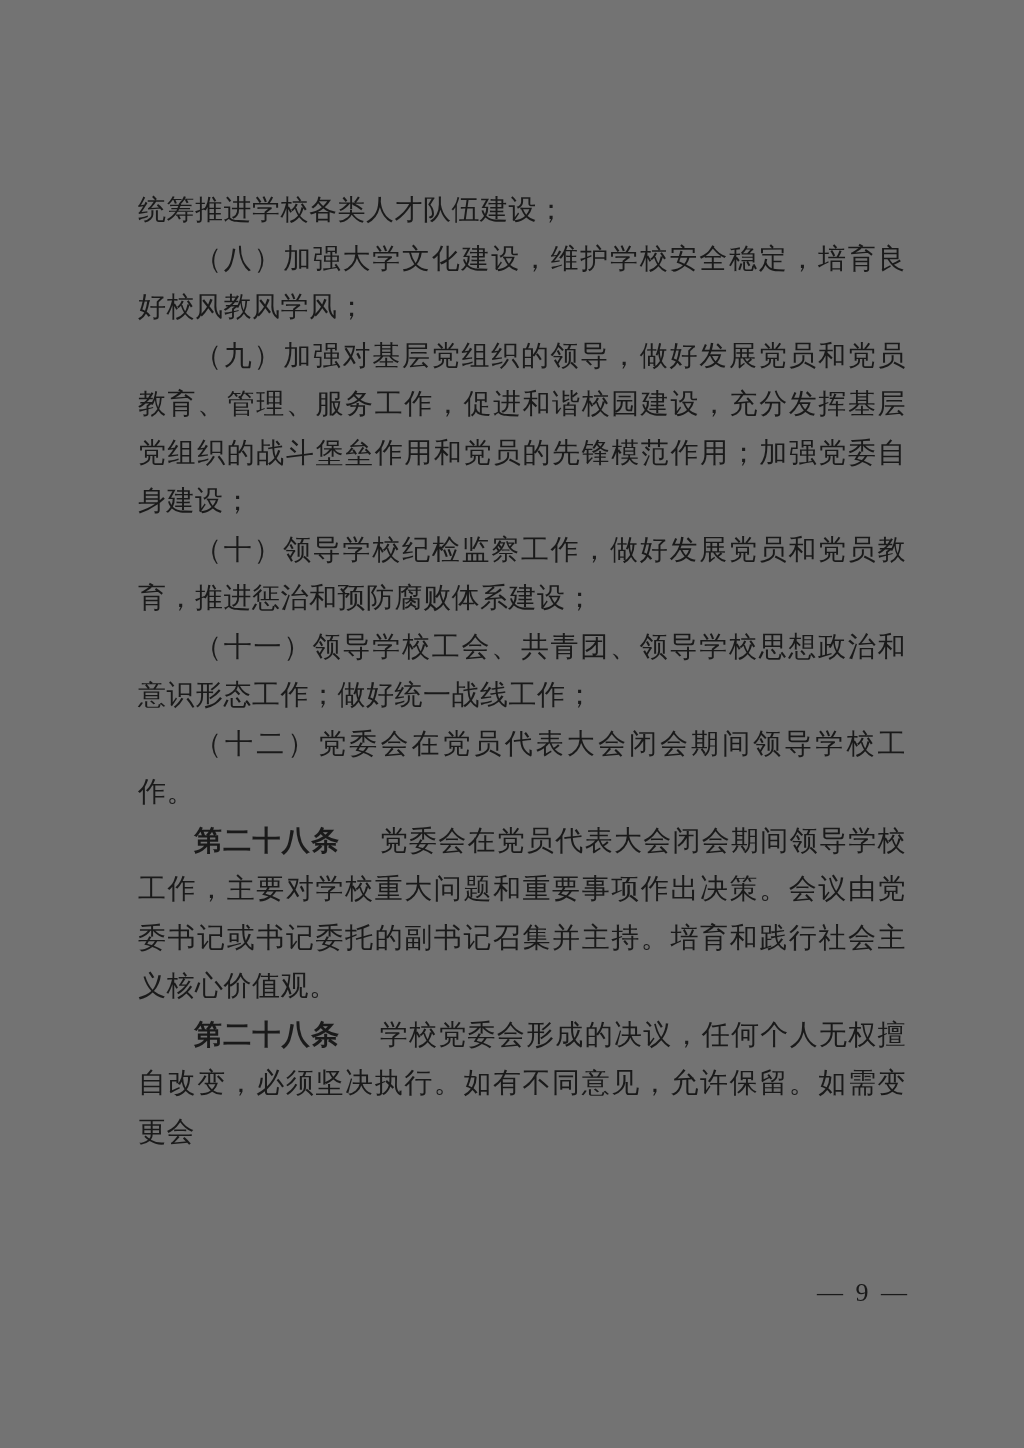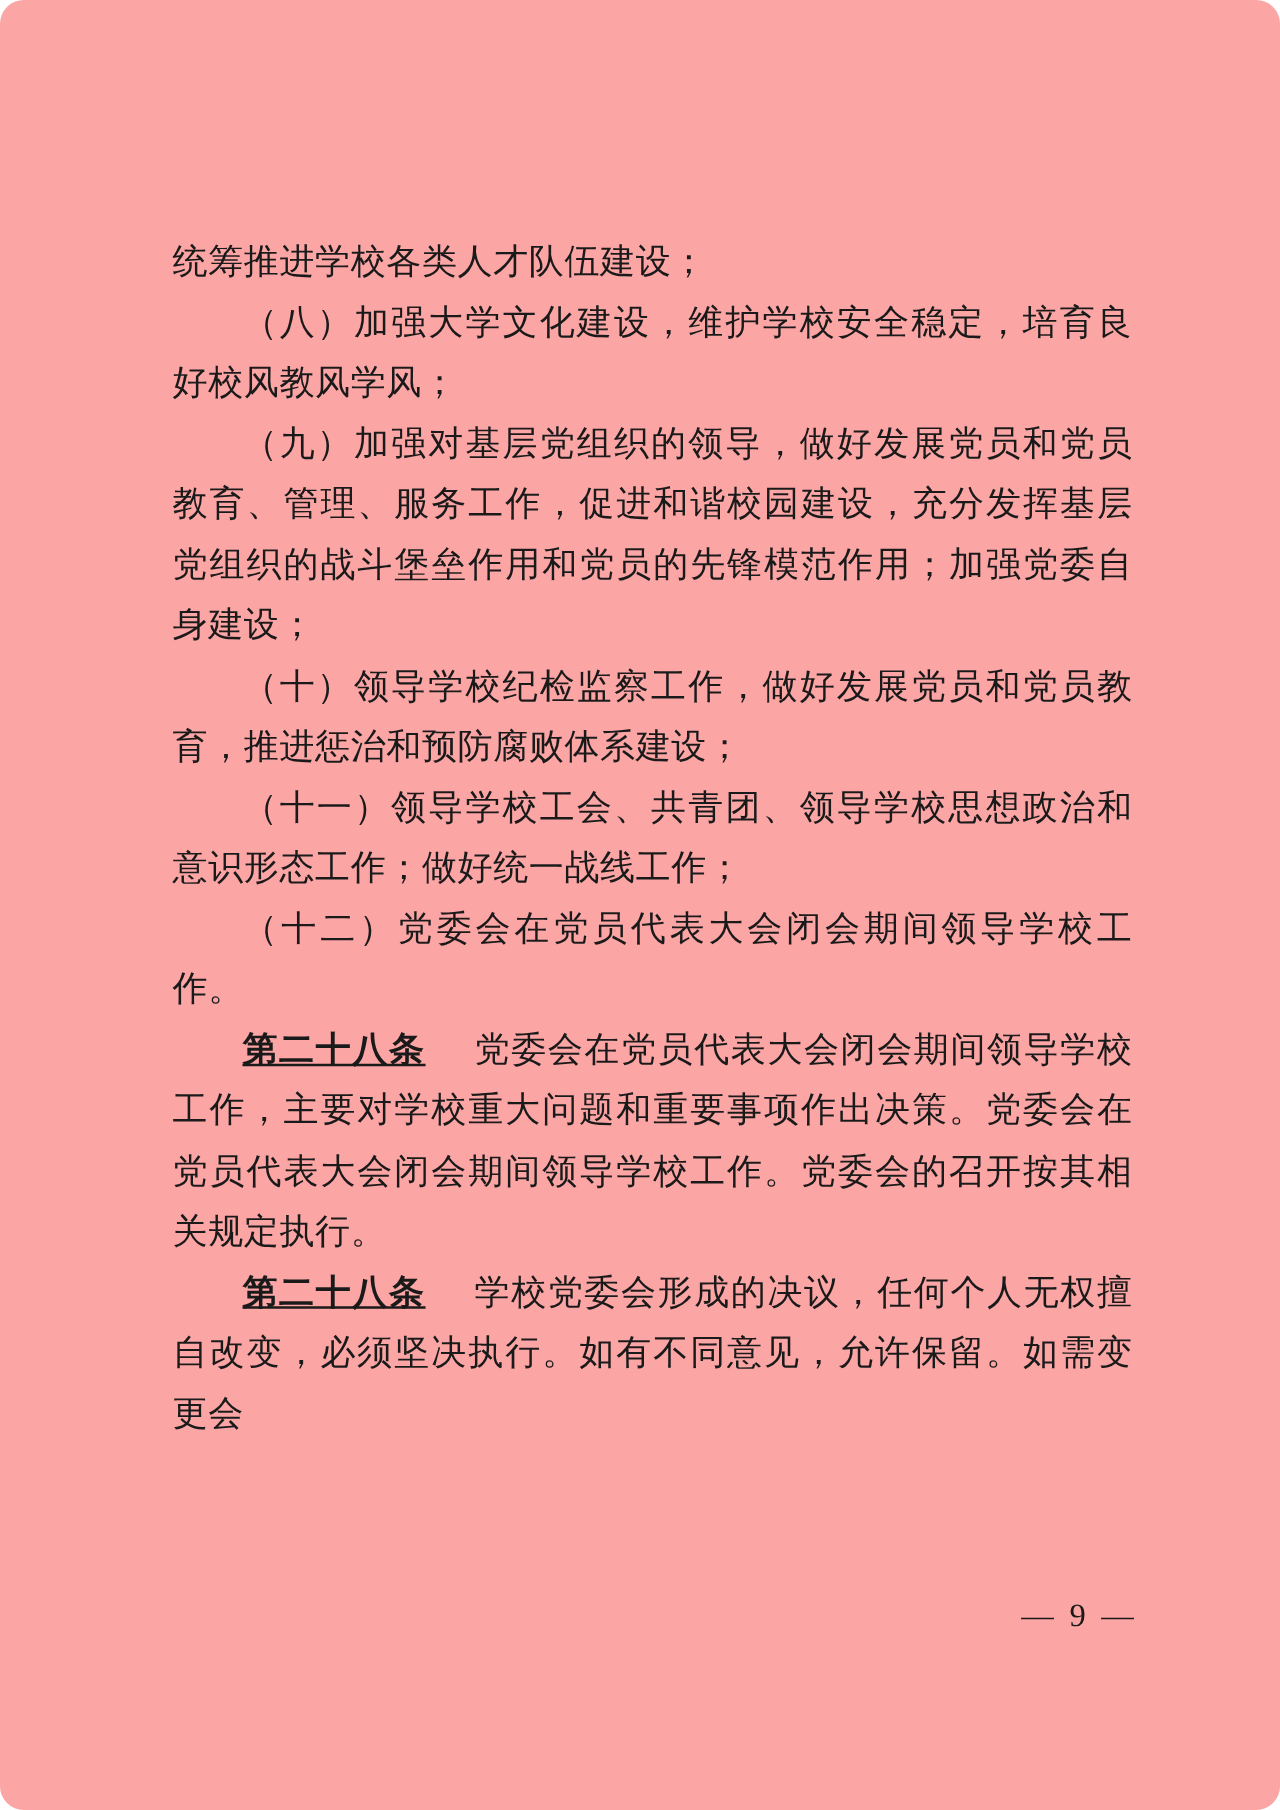--- a/index.html
+++ b/index.html
@@ -4,25 +4,24 @@
 <style>
   html, body {
     margin: 0;
     padding: 0;
     background: #ffffff;
   }
   .page {
     position: relative;
     width: 1024px;
     height: 1448px;
-    background: #fca5a5;
+    background: #737373;
     overflow: hidden;
     font-family: "Liberation Serif", "DejaVu Serif", serif;
     color: #1a1a1a;
-    border-radius: 19px;
   }
   .content {
     position: absolute;
     left: 138px;
     top: 186px;
     width: 768px;
     font-size: 28px;
     line-height: 48.5px;
     text-align: justify;
     text-justify: inter-character;
@@ -32,21 +31,20 @@
     margin: 0;
     padding: 0;
     text-indent: 2em;
   }
   .para.no-indent {
     text-indent: 0;
   }
   .lead {
     font-weight: bold;
     margin-right: 1.4em;
-    text-decoration: underline;
   }
   .pagenum {
     position: absolute;
     right: 114px;
     top: 1278px;
     font-size: 26px;
     letter-spacing: 3px;
     color: #1a1a1a;
     white-space: nowrap;
   }
@@ -65,21 +63,21 @@
 
     <p class="para">（九）加强对基层党组织的领导，做好发展党员和党员教育、管理、服务工作，促进和谐校园建设，充分发挥基层党组织的战斗堡垒作用和党员的先锋模范作用；加强党委自身建设；</p>
 
     <p class="para">（十）领导学校纪检监察工作，做好发展党员和党员教育，推进惩治和预防腐败体系建设；</p>
 
     <p class="para">（十一）领导学校工会、共青团、领导学校思想政治和意识形态工作；做好统一战线工作；</p>
 
     <p class="para">（十二）党委会在党员代表大会闭会期间领导学校工作。</p>
 
     <p class="para">
-      <strong class="lead">第二十八条</strong><span>党委会在党员代表大会闭会期间领导学校工作，主要对学校重大问题和重要事项作出决策。党委会在党员代表大会闭会期间领导学校工作。党委会的召开按其相关规定执行。</span>
+      <strong class="lead">第二十八条</strong><span>党委会在党员代表大会闭会期间领导学校工作，主要对学校重大问题和重要事项作出决策。会议由党委书记或书记委托的副书记召集并主持。培育和践行社会主义核心价值观。</span>
     </p>
 
     <p class="para">
       <strong class="lead">第二十八条</strong><span>学校党委会形成的决议，任何个人无权擅自改变，必须坚决执行。如有不同意见，允许保留。如需变更会</span>
     </p>
 
   </main>
 
   <footer class="pagenum">— 9 —</footer>
 

